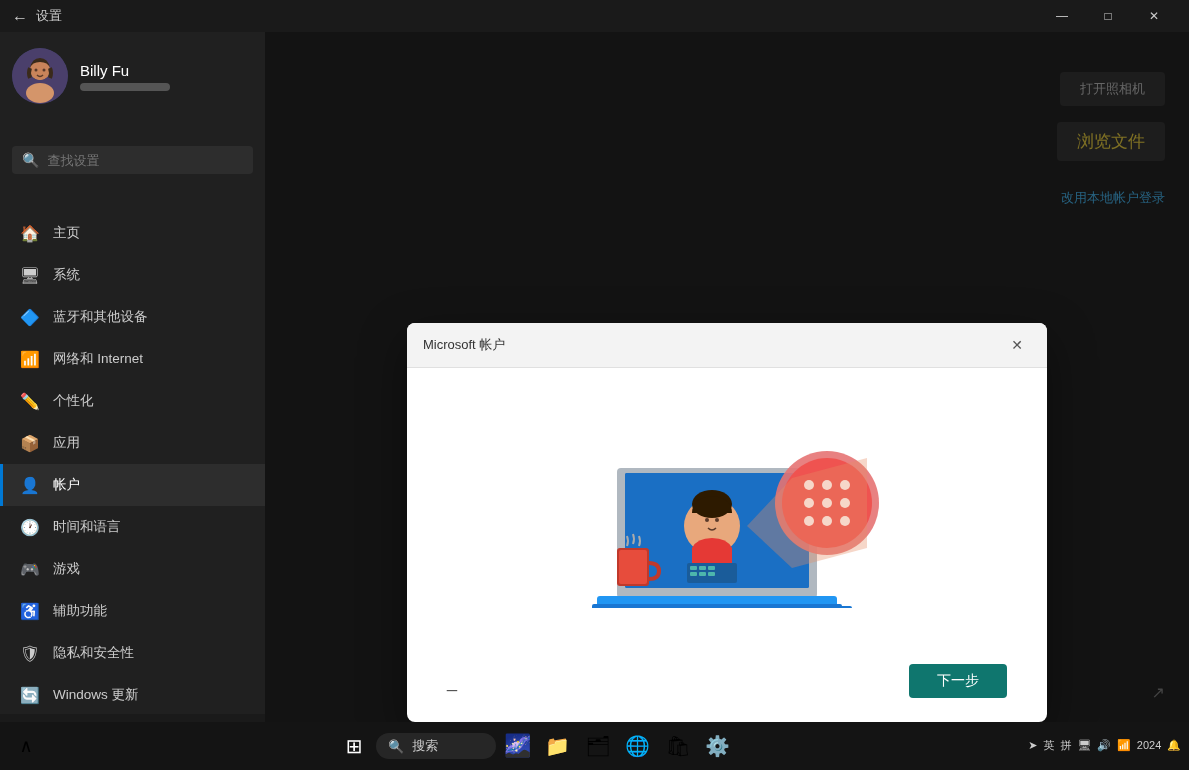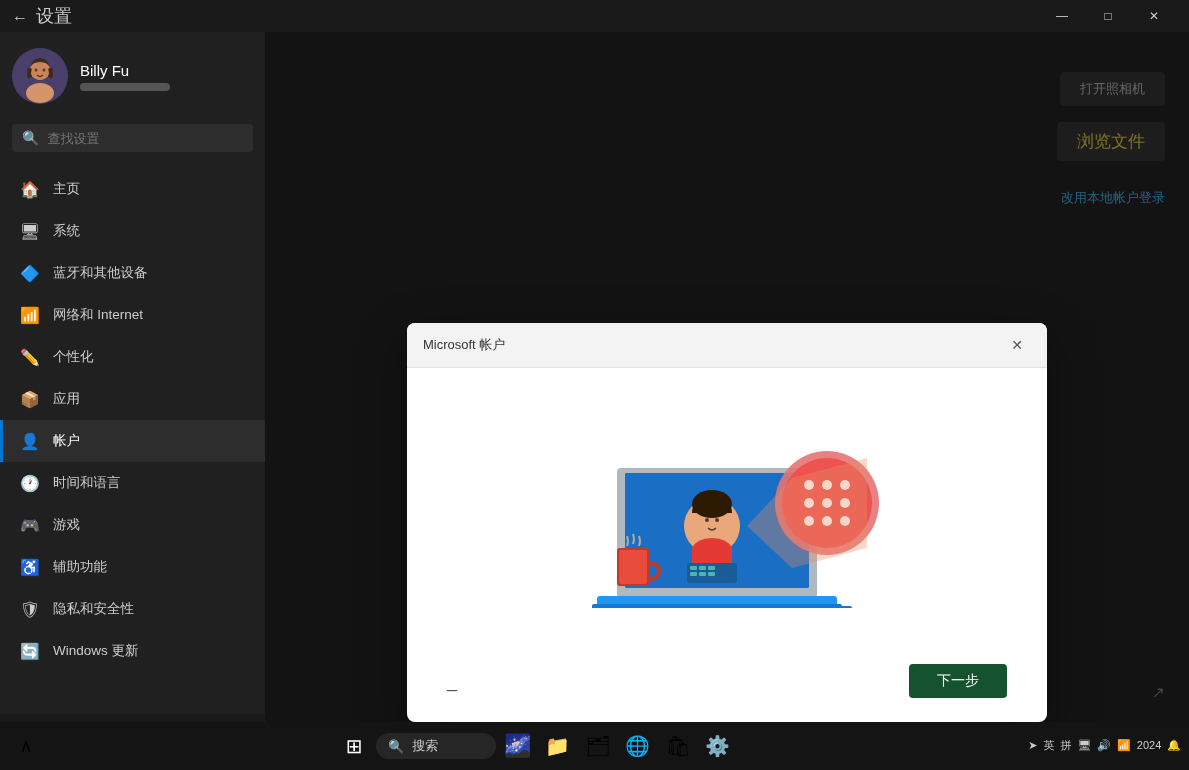--- a/index.html
+++ b/index.html
@@ -29,21 +29,21 @@
       gap: 8px;
       flex: 1;
     }
     .title-bar-icon {
       font-size: 16px;
       color: #ccc;
       cursor: pointer;
     }
     .title-bar-title {
       color: #ccc;
-      font-size: 18px;
+      font-size: 13px;
       text-align: center;
     }
     .title-bar-controls {
       display: flex;
       gap: 0;
     }
     .title-btn {
       width: 46px;
       height: 32px;
       display: flex;
@@ -59,20 +59,21 @@
     
     .settings-window {
       position: absolute;
       top: 32px;
       left: 0;
       width: 265px;
       bottom: 56px;
       background: #202020;
       display: flex;
       flex-direction: column;
+      gap: 22px;
     }
 
     
     .user-profile {
       padding: 16px 12px;
       display: flex;
       align-items: center;
       gap: 12px;
     }
     .user-avatar {
@@ -291,21 +292,21 @@
       display: flex;
       align-items: center;
       justify-content: space-between;
       padding: 16px 40px 24px;
     }
     .dialog-underscore {
       color: #555;
       font-size: 18px;
     }
     .next-btn {
-      background: #14532d;
+      background: #0f766e;
       color: #fff;
       border: none;
       padding: 8px 28px;
       border-radius: 4px;
       font-size: 14px;
       cursor: pointer;
       font-family: inherit;
     }
 
     

